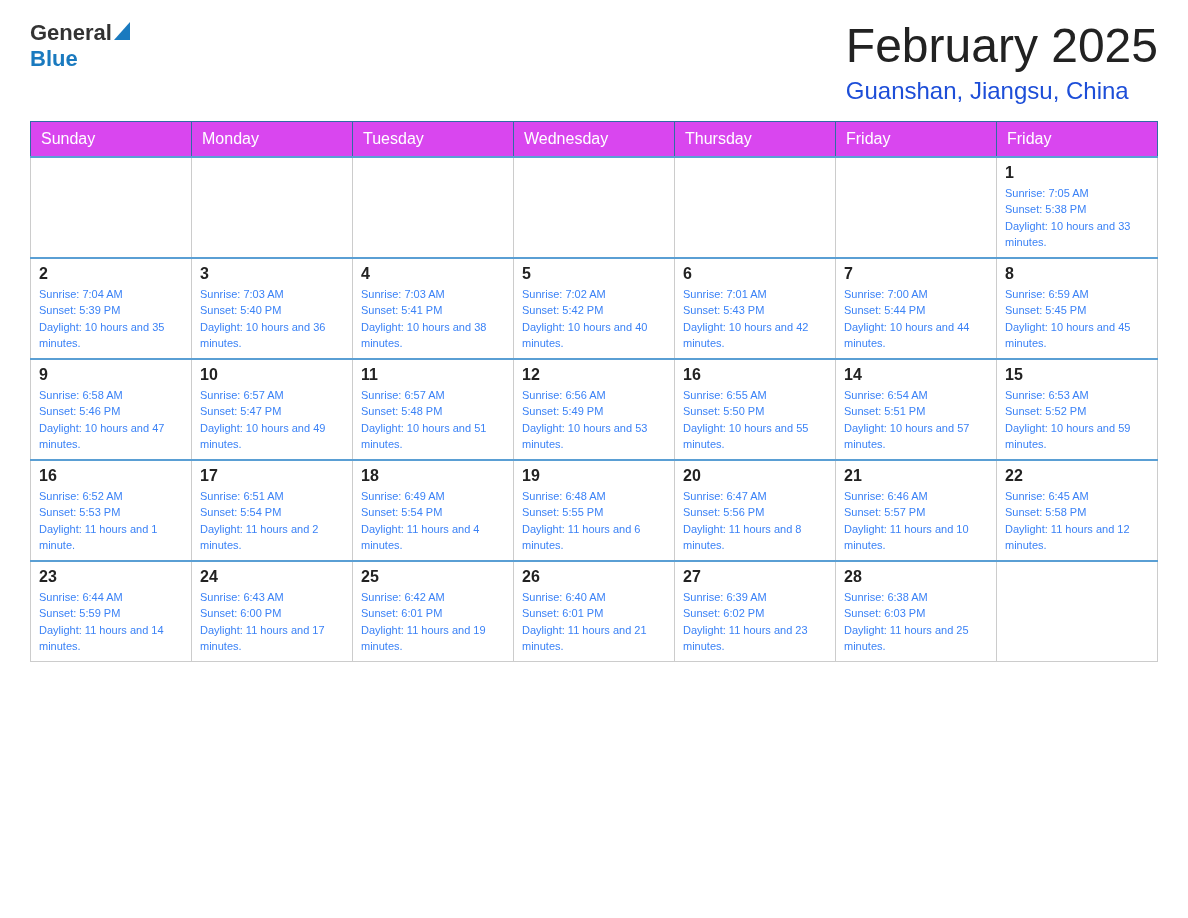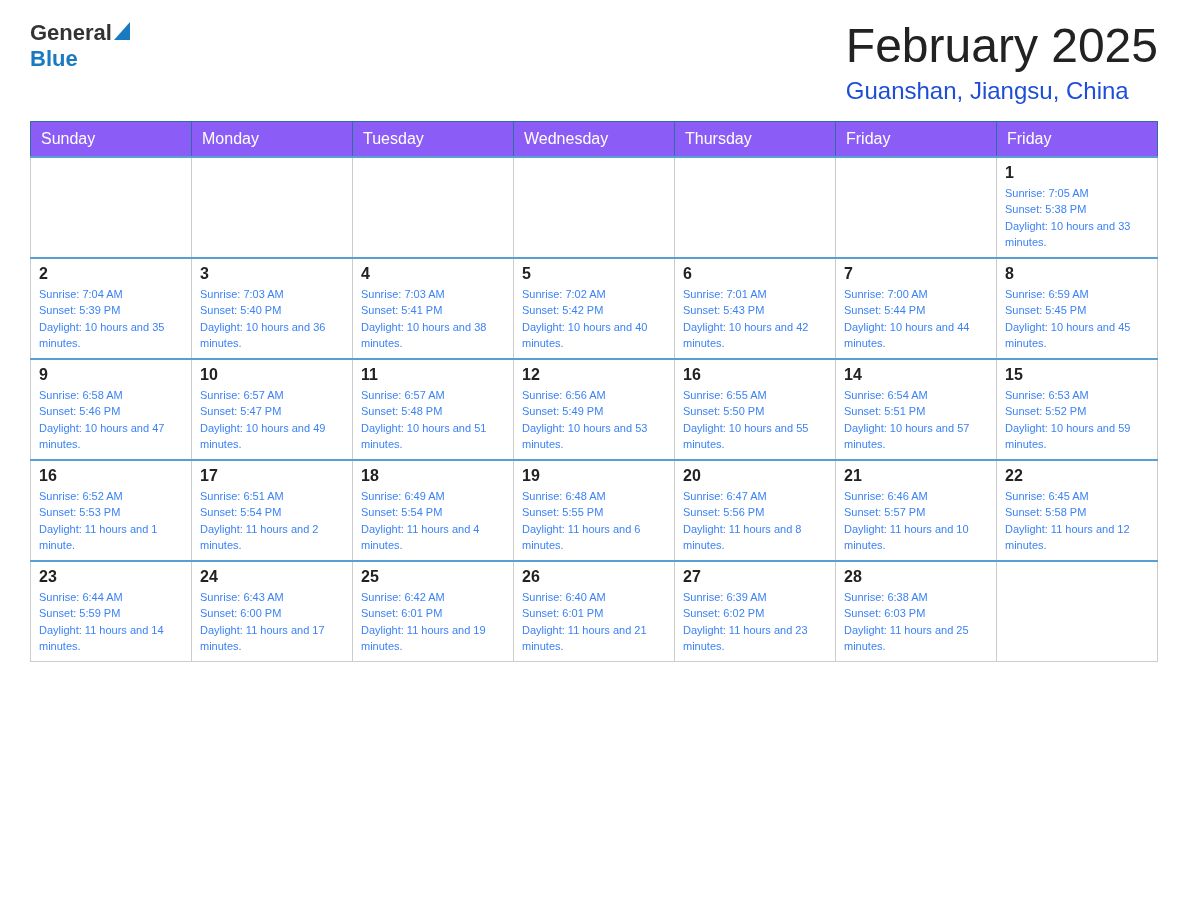--- a/index.html
+++ b/index.html
@@ -42,21 +42,21 @@
     .location-title {
       font-size: 24px;
       color: #1d4ed8;
       margin-top: 4px;
     }
     .calendar {
       width: 100%;
       border-collapse: collapse;
     }
     .calendar th {
-      background-color: #8b5cf6;
+      background-color: #d946ef;
       color: #fff;
       padding: 8px 10px;
       text-align: left;
       font-size: 16px;
       font-weight: normal;
       border: 1px solid #2e6da4;
     }
     .calendar td {
       border: 1px solid #ccc;
       vertical-align: top;

